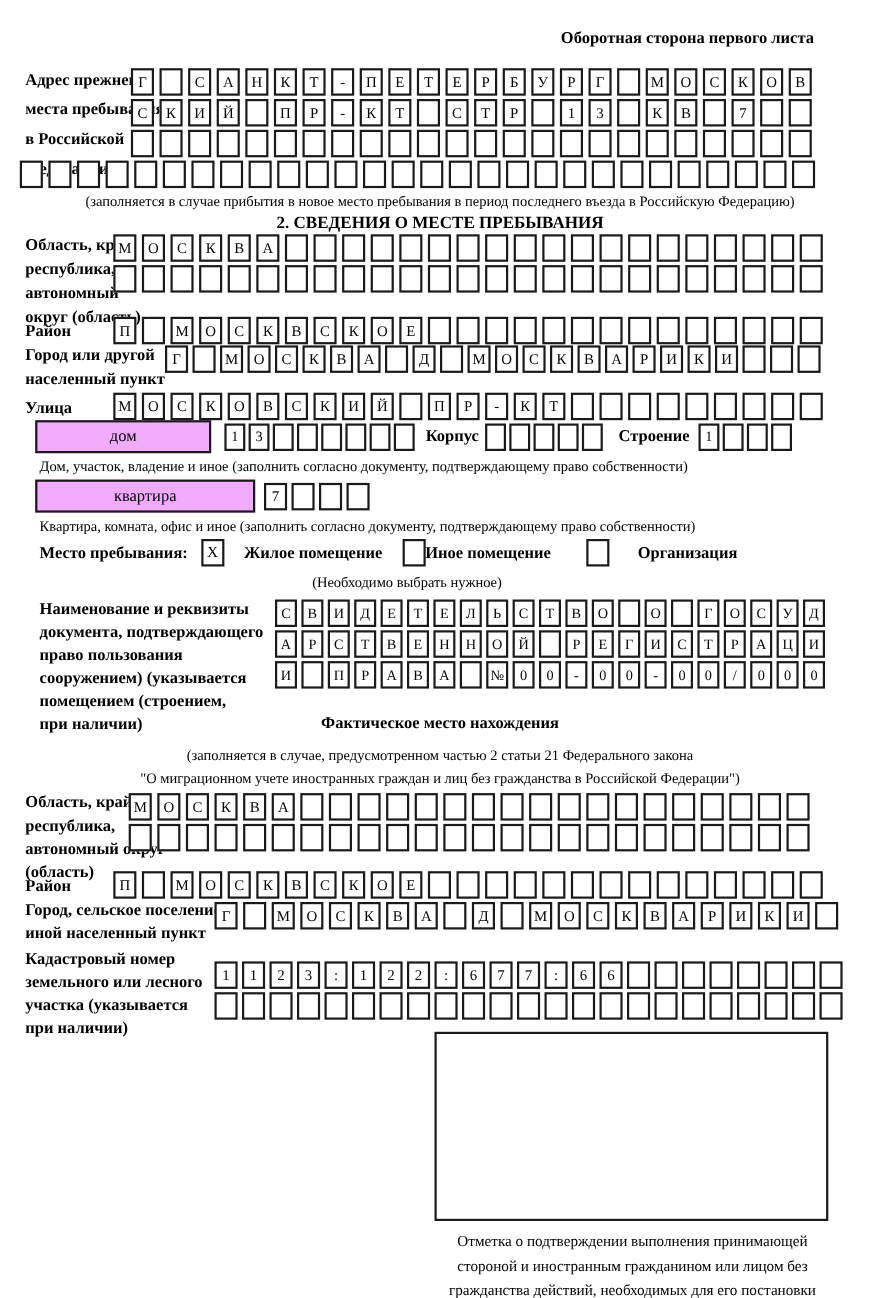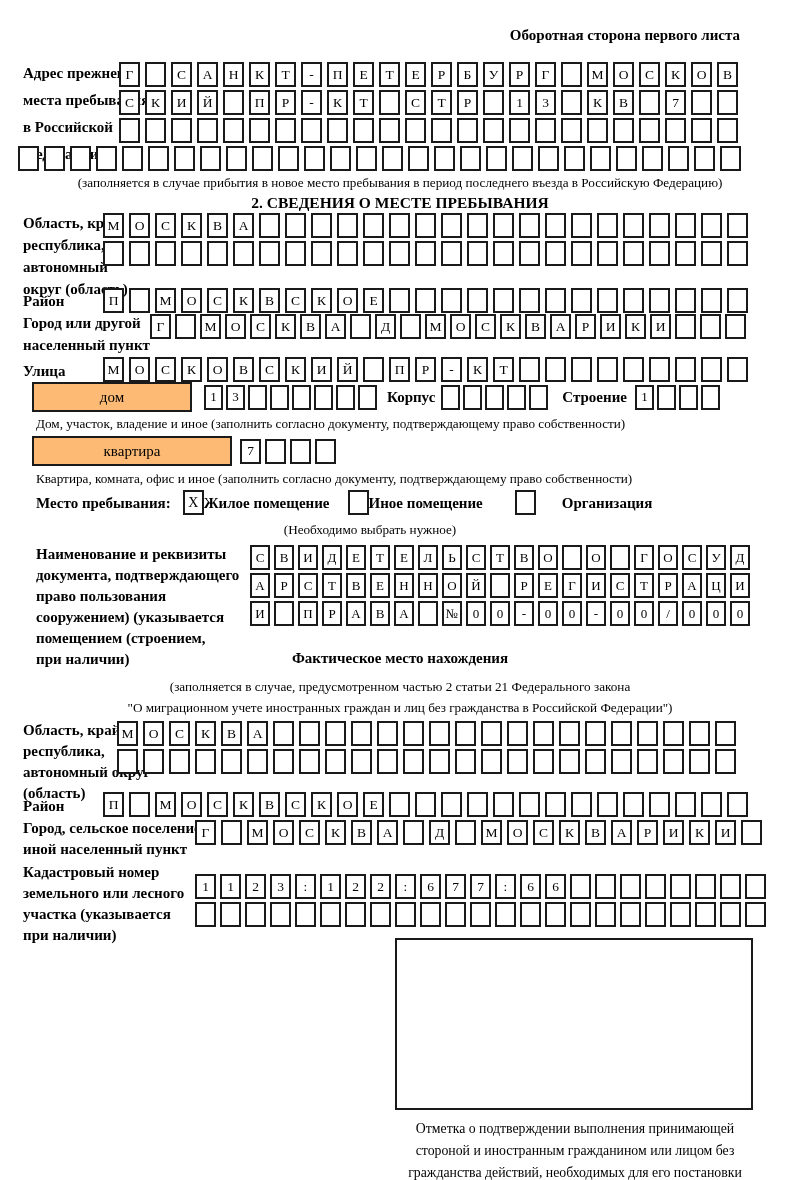--- a/index.html
+++ b/index.html
@@ -13,21 +13,21 @@
   .title{font-weight:bold;font-size:15.5px;text-align:center;width:100%;}
   .center{text-align:center;width:100%;}
   .cells{display:flex;gap:5px;}
   .cells .cell{flex:0 0 auto;width:21px;height:25px;border:2px solid #1a1a1a;box-sizing:border-box;
         display:flex;align-items:center;justify-content:center;font-size:13.5px;background:#fff;}
   .cells.g4{gap:4px;}
   .cells.narrow{gap:3px;}
   .cells.narrow .cell{width:19px;font-size:13px;}
   .cells.doc{gap:4px;}
   .cells.doc .cell{width:20px;font-size:13px;}
-  .bigbox{border:2px solid #1a1a1a;box-sizing:border-box;display:flex;align-items:center;justify-content:center;font-size:15px;background:#fdba74;}
+  .bigbox{border:2px solid #1a1a1a;box-sizing:border-box;display:flex;align-items:center;justify-content:center;font-size:15px;background:#f0abfc;}
   .inline-row{display:flex;align-items:center;}
   .chk{width:21px;height:25px;border:2px solid #1a1a1a;box-sizing:border-box;display:flex;align-items:center;justify-content:center;font-size:14px;background:#fff;}
   .stamp{border:2px solid #1a1a1a;box-sizing:border-box;background:#fff;}
   .caption{font-size:13.8px;line-height:22px;text-align:center;}
 </style>
 </head>
 <body>
 
 <div class="page">
 
@@ -338,21 +338,21 @@
         <div class="cell"></div>
         <div class="cell"></div>
         <div class="cell"></div>
       </div>
   </div>
   <div class="abs note" style="top:470px;left:36px;">Квартира, комната, офис и иное (заполнить согласно документу, подтверждающему право собственности)</div>
 
   <div class="abs inline-row" style="top:490px;left:36px;">
     <div class="label">Место пребывания:</div>
     <div class="chk" style="margin-left:12px;">X</div>
-    <div class="label" style="margin-left:0;">Жилое помещение</div>
+    <div class="label" style="margin-left:18px;">Жилое помещение</div>
     <div class="chk" style="margin-left:18px;"></div>
     <div class="label" style="">Иное помещение</div>
     <div class="chk" style="margin-left:32px;"></div>
     <div class="label" style="margin-left:26px;">Организация</div>
   </div>
   <div class="abs note" style="top:521px;left:0;width:740px;text-align:center;">(Необходимо выбрать нужное)</div>
 
   <div class="abs label lh21" style="top:544px;left:36px;">
       <div>Наименование и реквизиты</div>
       <div>документа, подтверждающего</div>

